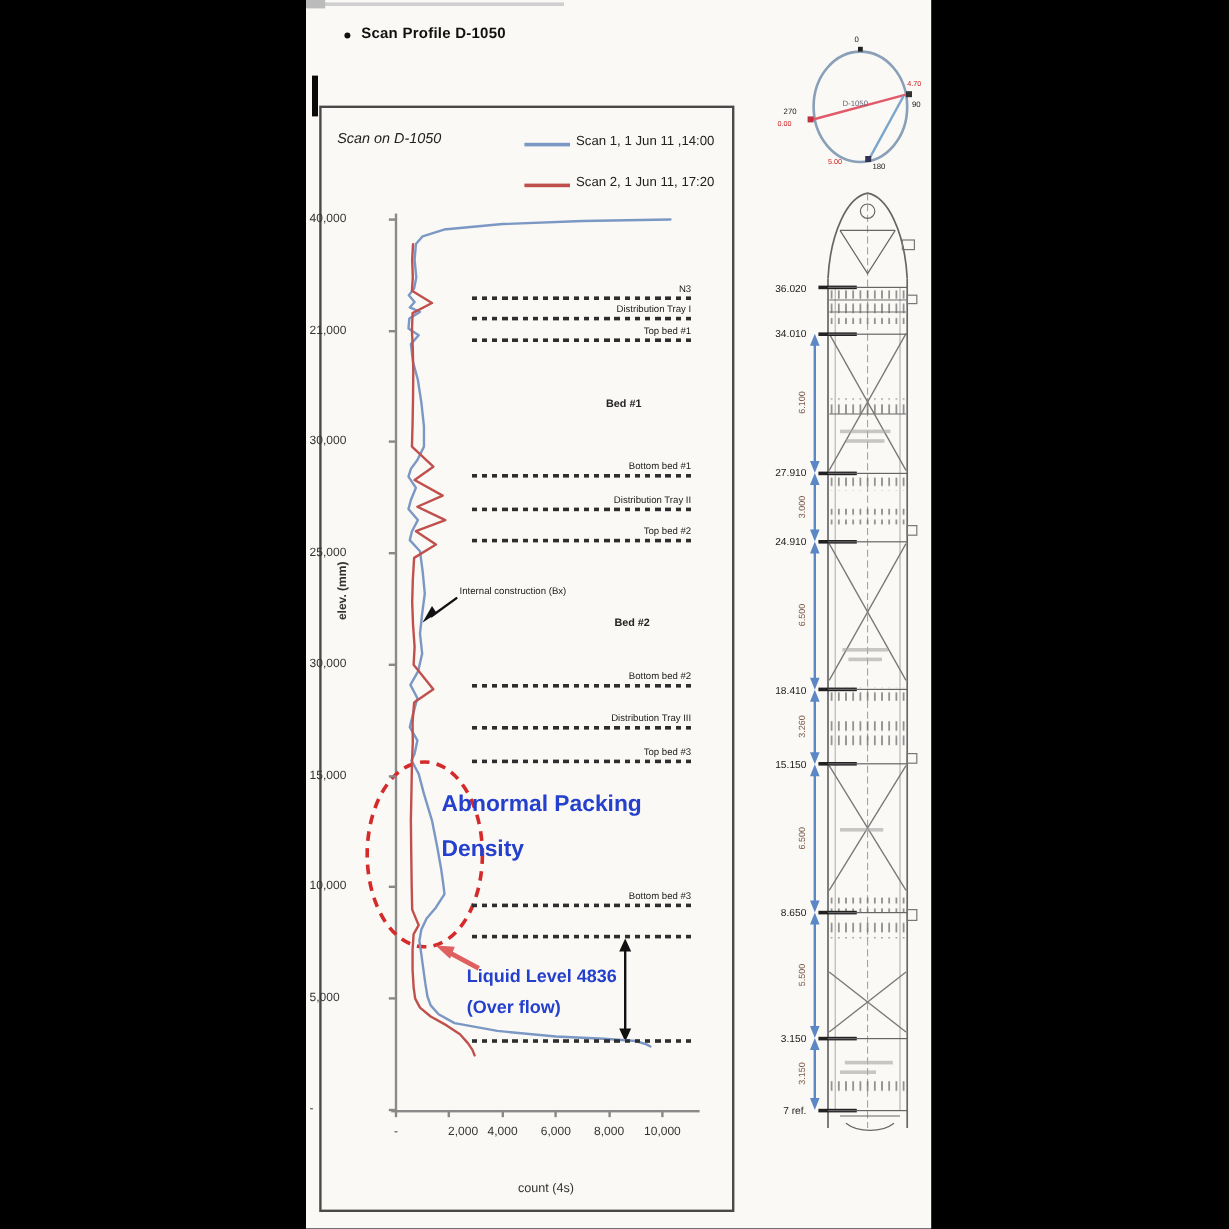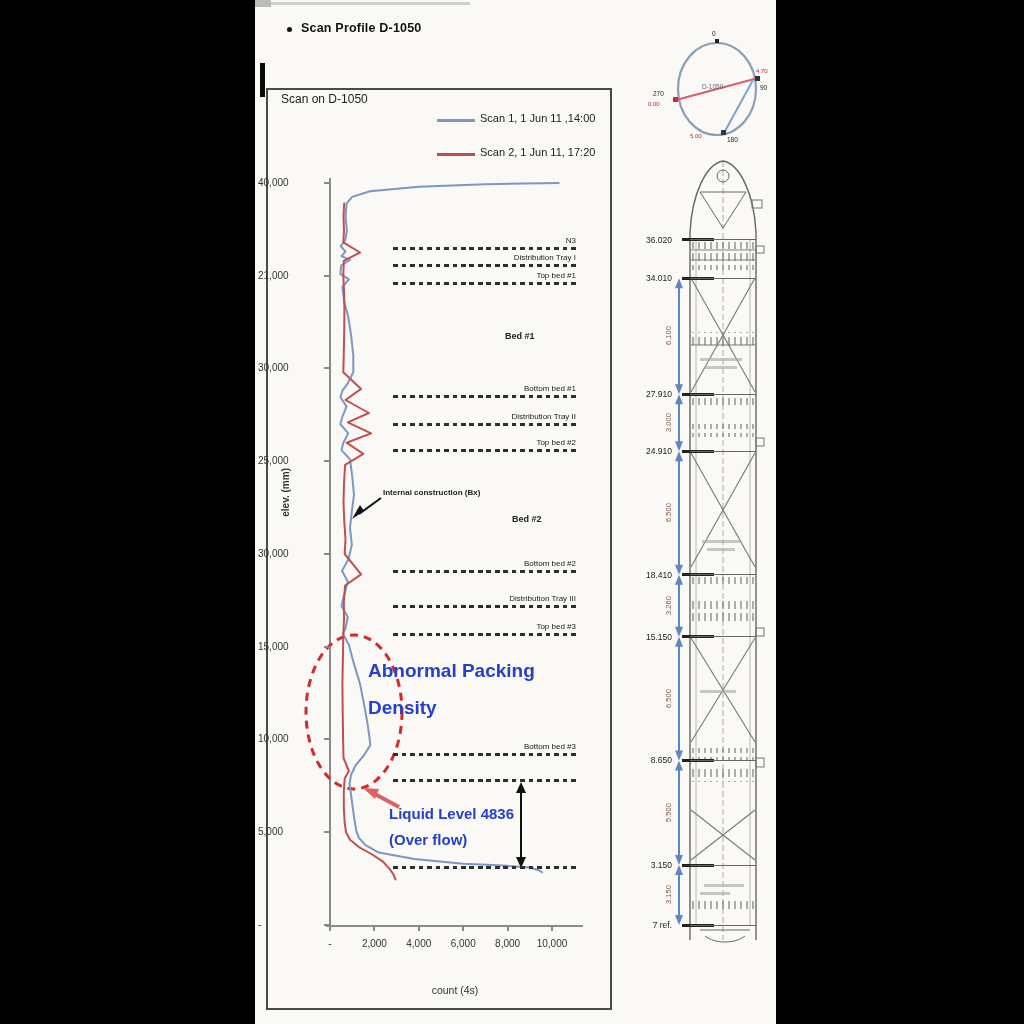--- a/index.html
+++ b/index.html
@@ -14,21 +14,21 @@
   .chart-heading{font-size:12px;color:#222;}
   .legend-label{font-size:11px;color:#222;white-space:nowrap;}
   .legend-swatch{height:3px;width:38px;}
   .tick-label-y{font-size:10px;color:#333;}
   .tick-label-x{font-size:10px;color:#333;text-align:center;}
   .axis-title-y{font-size:10px;color:#333;font-weight:bold;writing-mode:vertical-rl;transform:rotate(180deg);}
   .axis-title-x{font-size:10.5px;color:#333;text-align:center;}
   .marker-line{height:3px;background:repeating-linear-gradient(90deg,#2e2e2e 0 4.5px,transparent 4.5px 8.5px);}
   .marker-label{font-size:8px;color:#1a1a1a;text-align:right;white-space:nowrap;}
   .bed-label{font-size:9px;color:#222;font-weight:bold;}
-  .note-small{font-size:8px;color:#222;white-space:nowrap;font-weight:bold;}
+  .note-small{font-size:8px;color:#222;white-space:nowrap;}
   .blue-big{font-size:19px;font-weight:bold;color:#2540cc;white-space:nowrap;}
   .blue-mid{font-size:15px;font-weight:bold;color:#2540cc;white-space:nowrap;}
   .elev-label{font-size:8.5px;color:#1a1a1a;text-align:right;white-space:nowrap;}
   .elev-dash{background:#222;}
   .elev-thin{background:#666;}
   .dim-label{font-size:7.5px;color:#7a5a4a;text-align:center;transform:rotate(-90deg);white-space:nowrap;}
   .ori-label{font-size:6.5px;color:#222;white-space:nowrap;}
   .ori-red{font-size:6px;color:#cc2222;white-space:nowrap;}
   .ori-center{font-size:6.5px;color:#667;white-space:nowrap;}
   .smudge{background:#aaa;opacity:.65;}
@@ -41,21 +41,21 @@
   <div class="page"></div>
   <div class="abs topstrip" style="left:258px;top:2px;width:212px;height:3px;"></div>
   <div class="abs topstrip" style="left:255px;top:0px;width:16px;height:7px;background:#bbb;"></div>
 
   <div class="abs bullet" style="left:287px;top:27px;"></div>
   <div class="abs title" style="left:301px;top:21px;">Scan Profile D-1050</div>
 
   <div class="abs cursorbar" style="left:260px;top:63px;"></div>
 
   <div class="abs chartbox" style="left:266px;top:88px;width:342px;height:918px;"></div>
-  <div class="abs chart-heading" style="left:281px;top:92px;">Scan on D-1050</div>
+  <div class="abs chart-heading" style="left:281px;top:108px;font-style:italic;">Scan on D-1050</div>
 
   <div class="abs legend-swatch" id="legend-swatch-0" style="left: 437px; top: 119px; background: rgb(123, 151, 196);"></div>
   <div class="abs legend-label" style="left:480px;top:112px;">Scan 1, 1 Jun 11 ,14:00</div>
   <div class="abs legend-swatch" id="legend-swatch-1" style="left: 437px; top: 153px; background: rgb(192, 80, 77);"></div>
   <div class="abs legend-label" style="left:480px;top:146px;">Scan 2, 1 Jun 11, 17:20</div>
 
   <div class="abs" style="left:329px;top:178px;width:2px;height:749px;background:#8a8a8a;"></div>
   <div class="abs" style="left:326px;top:925px;width:257px;height:2px;background:#8a8a8a;"></div>
 
   <div class="abs axis-title-y" style="left:280px;top:468px;">elev. (mm)</div>
@@ -211,21 +211,21 @@
     <div class="abs tick-label-y" style="left: 258px; top: 640.731px; width: 64px;">15,000</div>
     <div class="abs " style="left: 324px; top: 645.731px; width: 6px; height: 2px; background: rgb(136, 136, 136);"></div>
     <div class="abs tick-label-y" style="left: 258px; top: 733.487px; width: 64px;">10,000</div>
     <div class="abs " style="left: 324px; top: 738.487px; width: 6px; height: 2px; background: rgb(136, 136, 136);"></div>
     <div class="abs tick-label-y" style="left: 258px; top: 826.244px; width: 64px;">5,000</div>
     <div class="abs " style="left: 324px; top: 831.244px; width: 6px; height: 2px; background: rgb(136, 136, 136);"></div>
     <div class="abs tick-label-y" style="left: 258px; top: 919px; width: 64px;">-</div>
     <div class="abs " style="left: 324px; top: 924px; width: 6px; height: 2px; background: rgb(136, 136, 136);"></div>
     <div class="abs tick-label-x" style="left: 306px; top: 938px; width: 48px;">-</div>
     <div class="abs " style="left: 329px; top: 925px; width: 2px; height: 6px; background: rgb(136, 136, 136);"></div>
-    <div class="abs tick-label-x" style="left: 350.4px; top: 938px; width: 48px;">2,000</div>
+    <div class="abs tick-label-x" style="left: 350.4px; top: 938px; width: 48px; text-align: right;">2,000</div>
     <div class="abs " style="left: 373.4px; top: 925px; width: 2px; height: 6px; background: rgb(136, 136, 136);"></div>
     <div class="abs tick-label-x" style="left: 394.8px; top: 938px; width: 48px;">4,000</div>
     <div class="abs " style="left: 417.8px; top: 925px; width: 2px; height: 6px; background: rgb(136, 136, 136);"></div>
     <div class="abs tick-label-x" style="left: 439.2px; top: 938px; width: 48px;">6,000</div>
     <div class="abs " style="left: 462.2px; top: 925px; width: 2px; height: 6px; background: rgb(136, 136, 136);"></div>
     <div class="abs tick-label-x" style="left: 483.6px; top: 938px; width: 48px;">8,000</div>
     <div class="abs " style="left: 506.6px; top: 925px; width: 2px; height: 6px; background: rgb(136, 136, 136);"></div>
     <div class="abs tick-label-x" style="left: 528px; top: 938px; width: 48px;">10,000</div>
     <div class="abs " style="left: 551px; top: 925px; width: 2px; height: 6px; background: rgb(136, 136, 136);"></div>
     <div class="abs marker-line" style="left: 393px; top: 246.878px; width: 187px;"></div>

